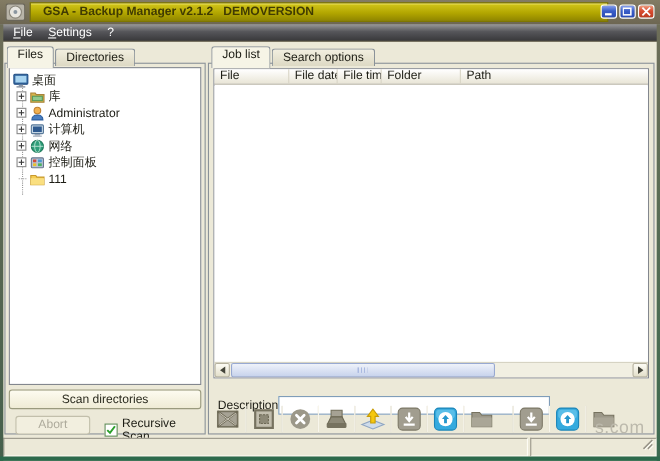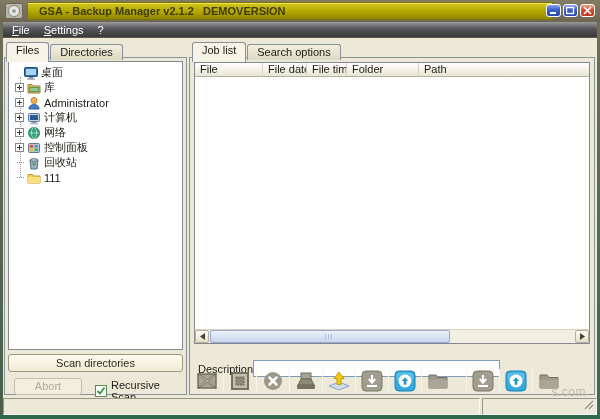--- a/index.html
+++ b/index.html
@@ -33,21 +33,21 @@
   .tab{border:1px solid #8a9299;border-bottom:none;border-radius:3px 3px 0 0;
     padding:1px 9px 2px;margin-right:1px;background:linear-gradient(#f2efe0,#ddd9c4);}
   .tab.active{background:#f6f4e6;padding-bottom:4px;margin-bottom:-2px;position:relative;}
   .tab.inactive{margin-top:2px;}
   
   .panel-box{position:absolute;border:1px solid #8a9299;background:#ece9d8;}
   #left-box{left:4px;top:57px;width:183px;height:338px;}
   #right-box{left:189px;top:57px;width:406px;height:338px;}
   .sunken{background:#fff;border:1px solid #83878e;}
   #tree-box{position:absolute;left:3px;top:3px;right:3px;height:289px;}
-  .tree-row{display:flex;align-items:center;height:15px;padding-left:15px;cursor:default;}
+  .tree-row{display:flex;align-items:center;height:15px;padding-left:3px;cursor:default;}
   .tree-row .lbl{margin-left:3px;white-space:nowrap;}
   .tree-row svg{flex:none;}
   .child{padding-left:6px;}
   .expander{width:9px;height:9px;border:1px solid #8a8a8a;background:#fff;position:relative;margin-right:3px;flex:none;}
   .expander::before{content:'';position:absolute;left:1px;right:1px;top:3px;height:1px;background:#3a3a3a;}
   .expander::after{content:'';position:absolute;top:1px;bottom:1px;left:3px;width:1px;background:#3a3a3a;}
   .connector{width:9px;height:15px;position:relative;margin-right:3px;flex:none;}
   .connector::before{content:'';position:absolute;left:2px;right:0;top:7px;border-top:1px dotted #9a9a9a;}
   .vline{position:absolute;left:11px;top:15px;height:100px;border-left:1px dotted #9a9a9a;}
   
@@ -79,21 +79,21 @@
     font-family:"Liberation Sans",sans-serif;font-size:11px;padding:0 3px;}
   #toolbar{position:absolute;left:2px;right:2px;top:310px;height:26px;display:flex;align-items:center;}
   .tbtn{width:30px;height:26px;display:flex;align-items:center;justify-content:center;border:none;background:transparent;padding:0;}
   .tsep{width:1px;height:24px;background:#cbc8b8;border-right:1px solid #f8f6ec;margin:0 1px;flex:none;}
   .tgap{width:12px;flex:none;}
   
   #statusbar{position:absolute;left:3px;right:3px;bottom:4px;height:17px;display:flex;gap:2px;}
   .spanel{border:1px solid;border-color:#9a968a #fdfcf4 #fdfcf4 #9a968a;background:#ece9d8;position:relative;}
   .spanel.one{width:477px;} .spanel.two{flex:1;}
   .grip{position:absolute;right:1px;bottom:1px;}
-  #watermark{position:absolute;right:14px;bottom:20px;color:#bcb9ac;font-size:12px;letter-spacing:.5px;}
+  #watermark{position:absolute;right:14px;bottom:20px;color:#bcb9ac;font-size:16px;letter-spacing:.5px;}
 </style>
 </head>
 <body>
 
 <div id="window">
 
   <div class="titlebar">
     <div class="app-icon">
       <svg width="18" height="16" viewBox="0 0 18 16">
           <rect x="0.5" y="0.5" width="17" height="15" rx="2" fill="#b8b4a8" stroke="#6a665a"></rect>
@@ -189,29 +189,20 @@
         <svg width="14" height="14" viewBox="0 0 14 14">
             <rect x="1.5" y="2.5" width="11" height="9" rx="1" fill="#b8c4d8" stroke="#68788e"></rect>
             <rect x="3" y="4" width="3" height="2.5" fill="#d04a3a"></rect>
             <rect x="7.5" y="4" width="3.5" height="2.5" fill="#4a9ad0"></rect>
             <rect x="3" y="7.5" width="3" height="2.5" fill="#e8c030"></rect>
             <rect x="7.5" y="7.5" width="3.5" height="2.5" fill="#4ab060"></rect>
           </svg>
         <span class="lbl">控制面板</span>
       </div>
 
-      <div class="tree-row child">
-        <span class="connector"></span>
-        <svg width="14" height="14" viewBox="0 0 14 14">
-            <path d="M3 4 L11 4 L10 13 L4 13 Z" fill="#9ab0c4" stroke="#5a7088"></path>
-            <ellipse cx="7" cy="4" rx="4" ry="1.3" fill="#c4d4e0" stroke="#5a7088"></ellipse>
-            <path d="M5.5 6.5 L7 9.5 L8.5 6.5" fill="none" stroke="#3a8a4a" stroke-width="1"></path>
-          </svg>
-        <span class="lbl">回收站</span>
-      </div>
 
       <div class="tree-row child">
         <span class="connector"></span>
         <svg width="14" height="14" viewBox="0 0 14 14">
             <path d="M1 3.5 L5.5 3.5 L6.5 5 L13 5 L13 12 L1 12 Z" fill="#f5cd52" stroke="#c89a2e"></path>
             <path d="M1 6 L13 6 L13 12 L1 12 Z" fill="#fadf80"></path>
           </svg>
         <span class="lbl">111</span>
       </div>
     </div>

